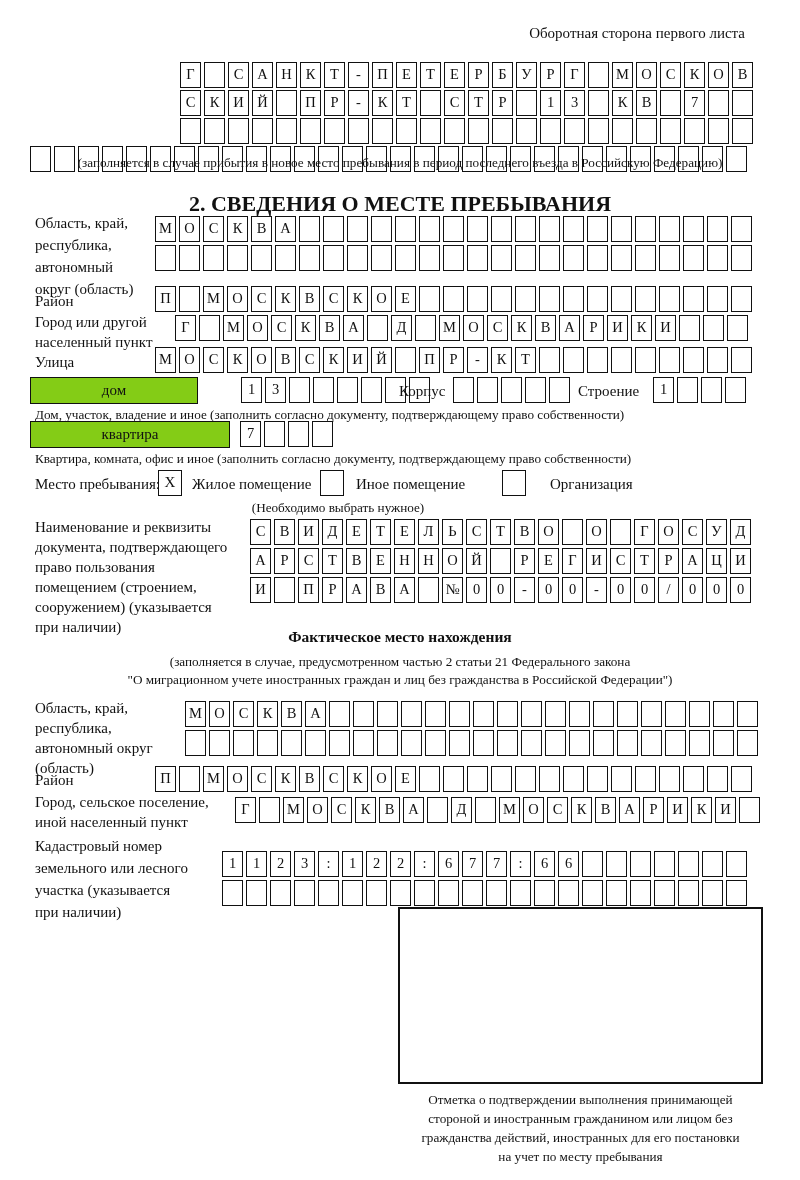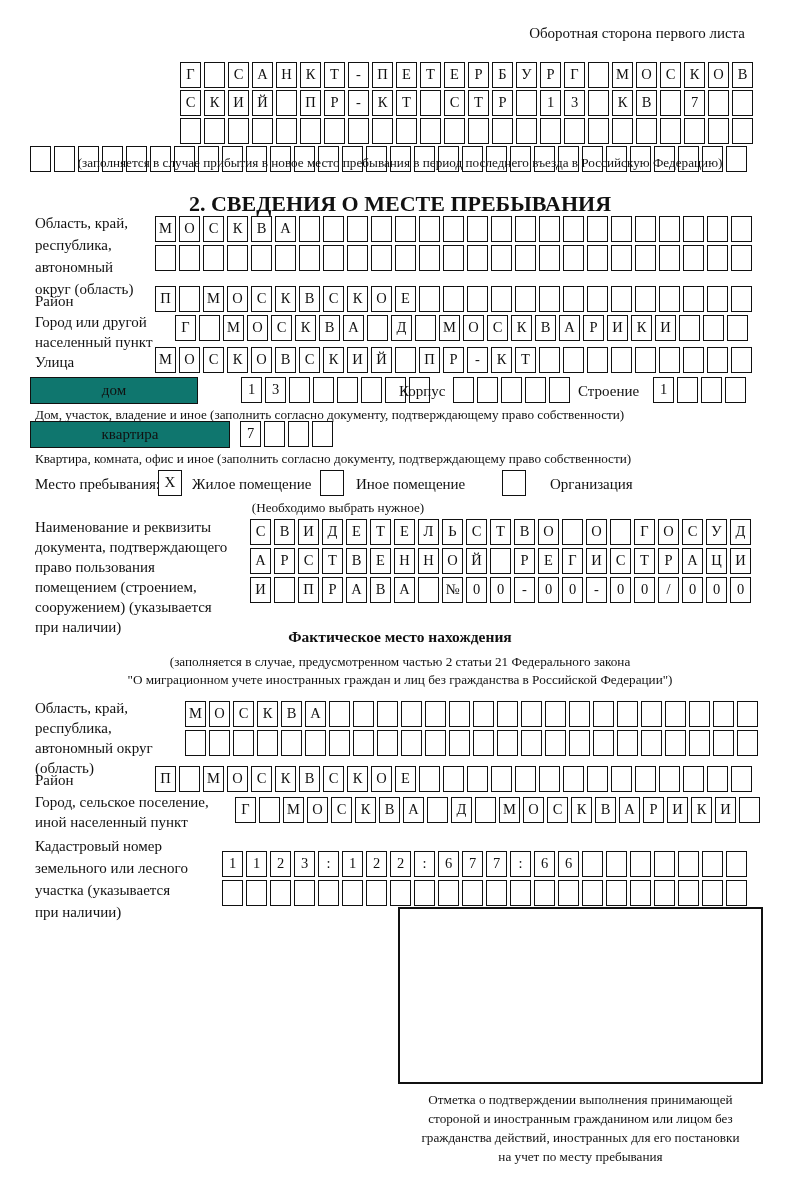--- a/index.html
+++ b/index.html
@@ -15,21 +15,21 @@
   .boxrow { position:absolute; white-space:nowrap; }
   .box {
     display:inline-block; box-sizing:border-box;
     width:21px; height:26px; margin-right:3px;
     border:1.6px solid #111; background:#fff;
     text-align:center; font-size:14.5px; line-height:23px;
     vertical-align:top;
   }
   .widebox {
     position:absolute; box-sizing:border-box; height:27px;
-    border:1.7px solid #111; background:#0f766e;
+    border:1.7px solid #111; background:#84cc16;
     text-align:center; font-size:15px; line-height:24px;
   }
   .cb {
     position:absolute; box-sizing:border-box; width:24px; height:26px;
     border:1.7px solid #111; background:#fff;
     text-align:center; font-size:15px; line-height:23px;
   }
   .note { position:absolute; font-size:13.2px; line-height:18px; }
   .center { left:0; width:800px; text-align:center; }
   .title { font-weight:bold; font-size:22px; }

